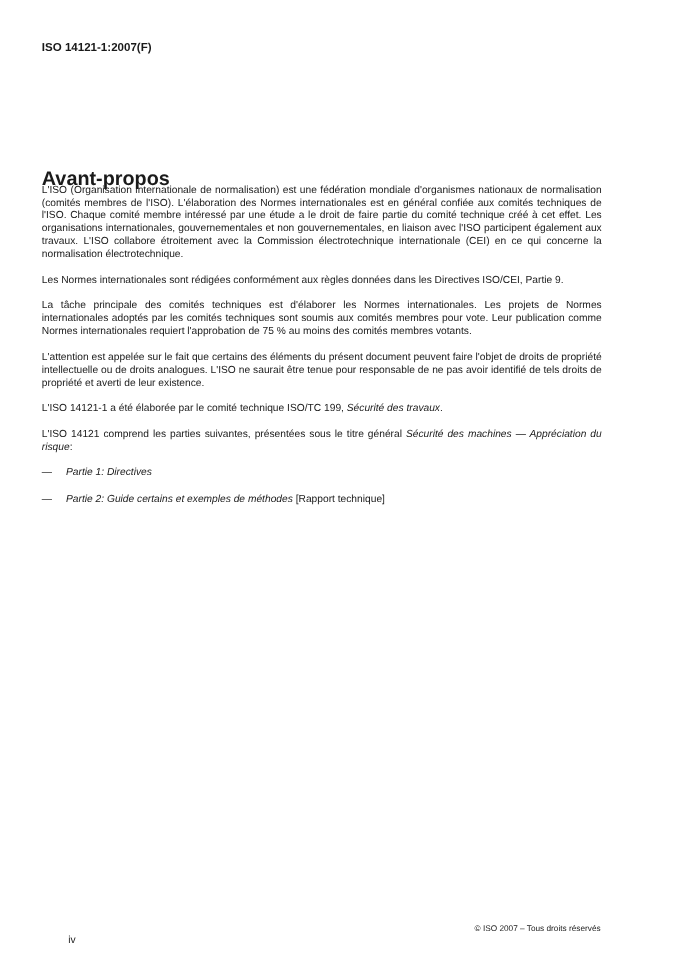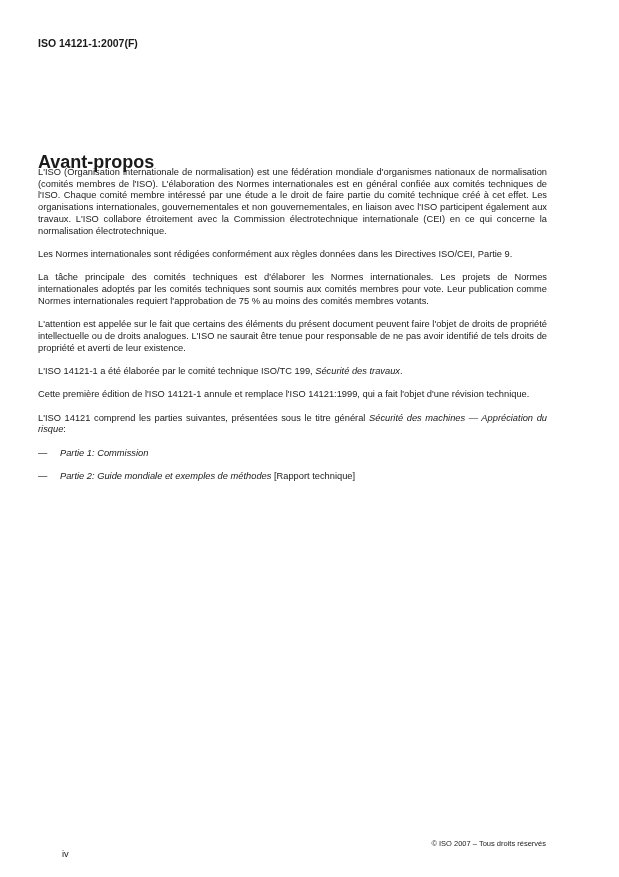--- a/index.html
+++ b/index.html
@@ -22,27 +22,26 @@
 <div class="header">ISO 14121-1:2007(F)</div>
 
 <div class="title">Avant-propos</div>
 
 <div class="body">
   <p>L'ISO (Organisation internationale de normalisation) est une fédération mondiale d'organismes nationaux de normalisation (comités membres de l'ISO). L'élaboration des Normes internationales est en général confiée aux comités techniques de l'ISO. Chaque comité membre intéressé par une étude a le droit de faire partie du comité technique créé à cet effet. Les organisations internationales, gouvernementales et non gouvernementales, en liaison avec l'ISO participent également aux travaux. L'ISO collabore étroitement avec la Commission électrotechnique internationale (CEI) en ce qui concerne la normalisation électrotechnique.</p>
   <p>Les Normes internationales sont rédigées conformément aux règles données dans les Directives ISO/CEI, Partie 9.</p>
   <p>La tâche principale des comités techniques est d'élaborer les Normes internationales. Les projets de Normes internationales adoptés par les comités techniques sont soumis aux comités membres pour vote. Leur publication comme Normes internationales requiert l'approbation de 75 % au moins des comités membres votants.</p>
   <p>L'attention est appelée sur le fait que certains des éléments du présent document peuvent faire l'objet de droits de propriété intellectuelle ou de droits analogues. L'ISO ne saurait être tenue pour responsable de ne pas avoir identifié de tels droits de propriété et averti de leur existence.</p>
   <p class="nj"><span>L'ISO 14121-1 a été élaborée par le comité technique ISO/TC 199, </span><i>Sécurité des travaux</i><span>.</span></p>
-  <p>Cette première édition de l'ISO 14121-1 annule et remplace l'ISO 14121:1999, qui a fait l'objet d'une révision technique.</p>
   <p><span>L'ISO 14121 comprend les parties suivantes, présentées sous le titre général </span><i>Sécurité des machines — Appréciation du risque</i><span>:</span></p>
 
   <div class="dash-item">
     <span class="dash">—</span>
-    <span><i>Partie 1: Commission</i><span></span></span>
+    <span><i>Partie 1: Directives</i><span></span></span>
   </div>
   <div class="dash-item">
     <span class="dash">—</span>
-    <span><i>Partie 2: Guide mondiale et exemples de méthodes</i><span> [Rapport technique]</span></span>
+    <span><i>Partie 2: Guide certains et exemples de méthodes</i><span> [Rapport technique]</span></span>
   </div>
 </div>
 
 <div class="footer-left">iv</div>
 <div class="footer-right">© ISO 2007 – Tous droits réservés</div>
 
 </body></html>

